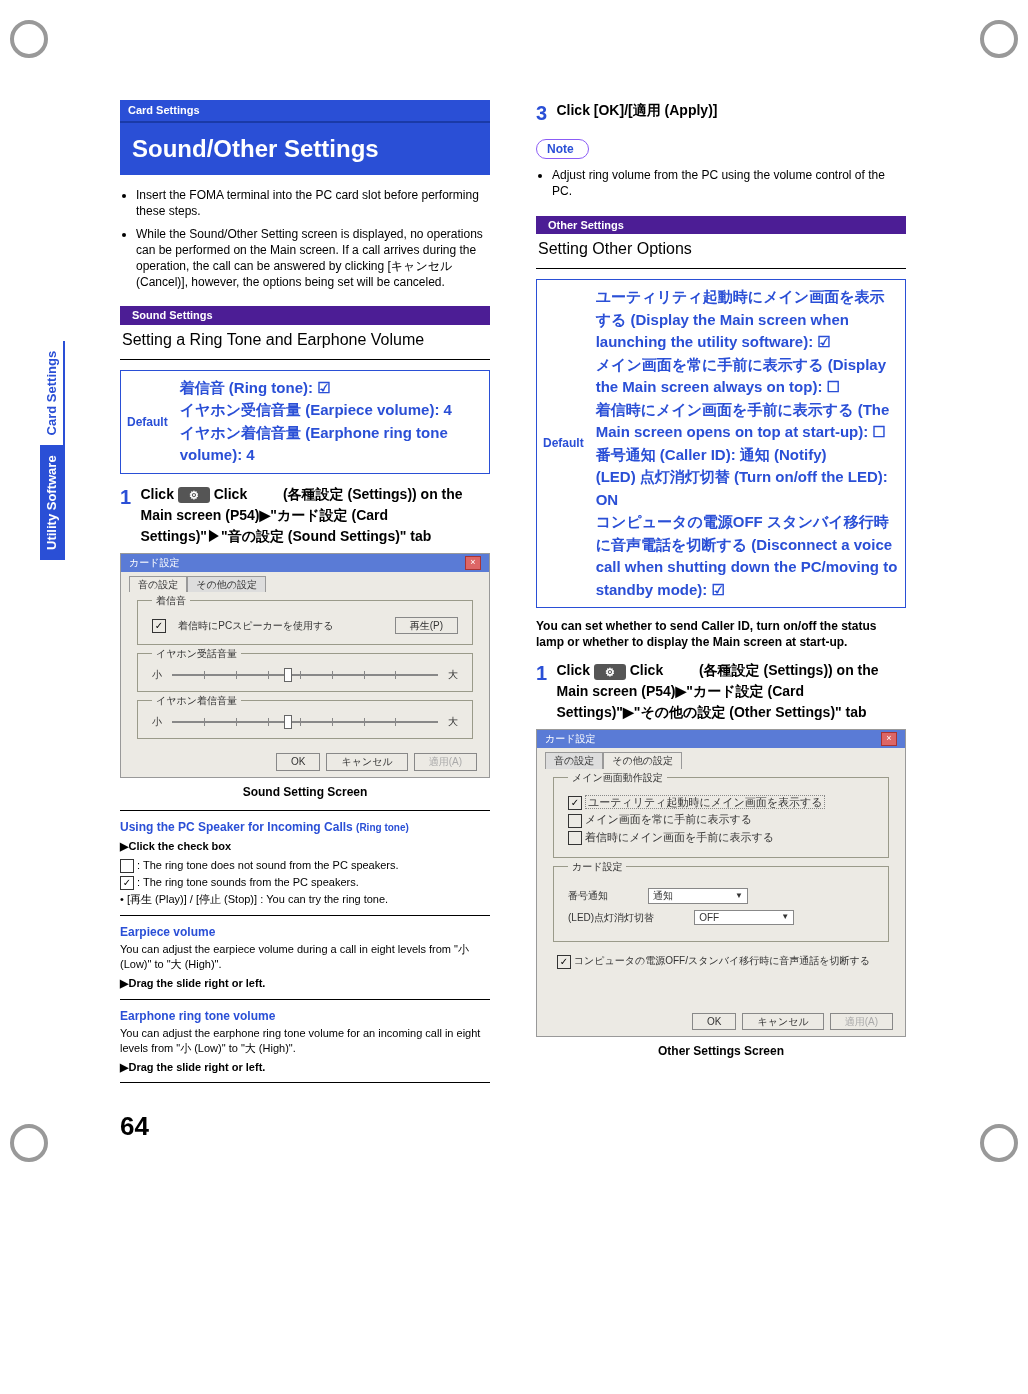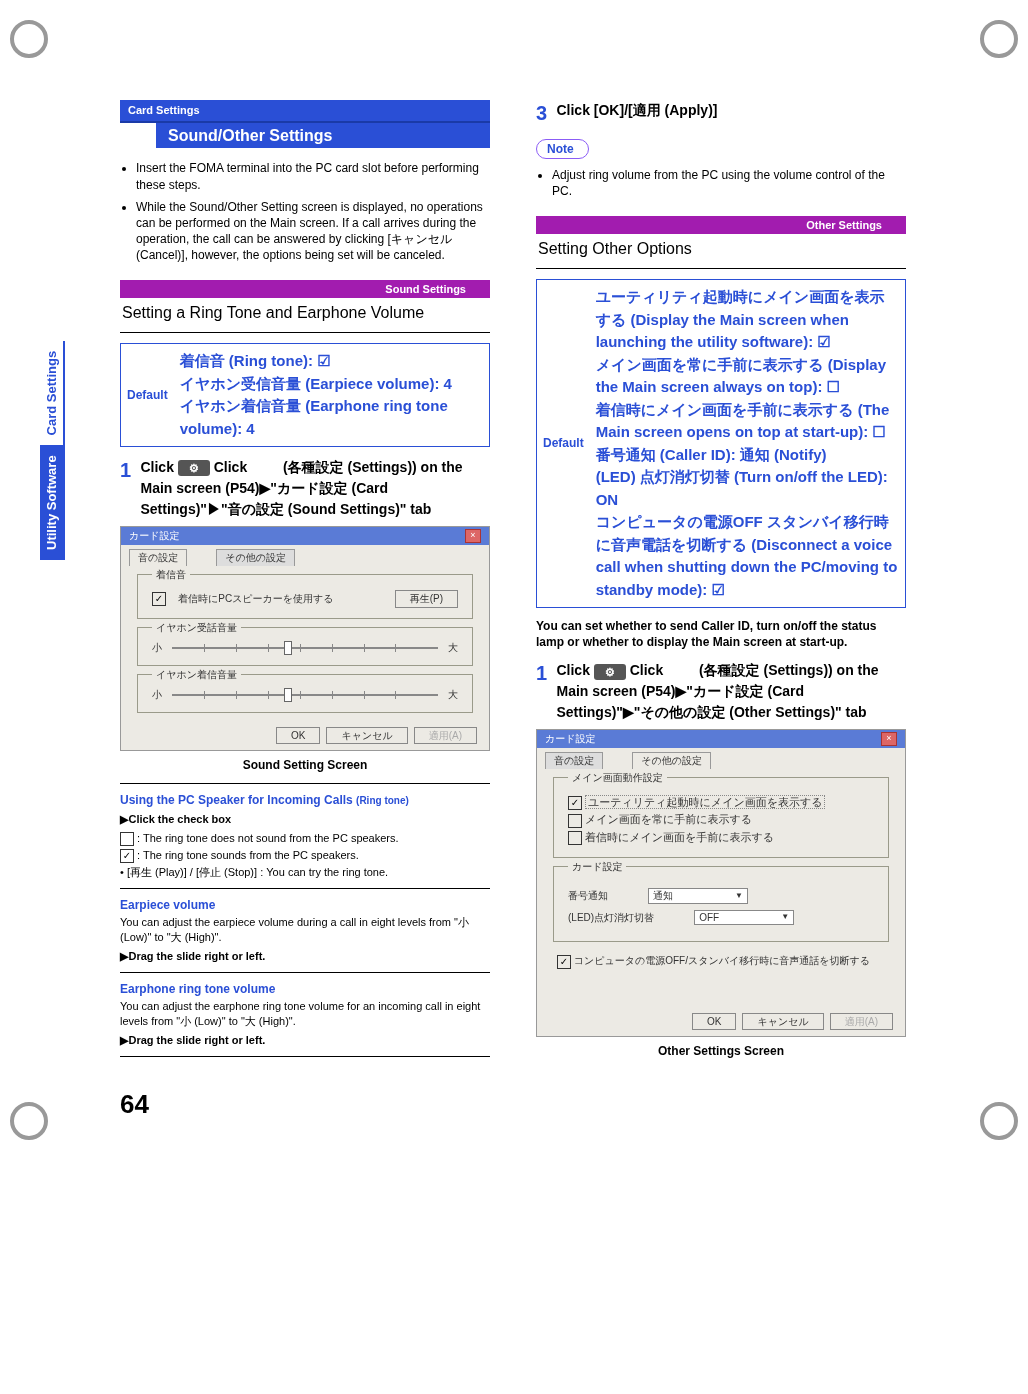--- a/index.html
+++ b/index.html
@@ -27,40 +27,38 @@
     color: #fff;
     font-weight: bold;
     font-size: 11px;
     padding: 3px 8px;
     border-bottom: 2px solid #1a3aa8;
     margin-top: 10px;
   }
   .main-heading {
     background: #2a4fd6;
     color: #fff;
-    font-size: 16px;
-    font-weight: bold;
-    padding: 2px 12px;
-    margin-left: 36px;
+    font-size: 24px;
+    font-weight: bold;
+    padding: 10px 12px;
   }
   .bullets {
     margin: 12px 0 16px 0;
     padding-left: 16px;
   }
   .bullets li {
     margin-bottom: 6px;
   }
   .sub-tag {
-    background: #a21caf;
+    background: #4c1d95;
     color: #fff;
     font-weight: bold;
     font-size: 11px;
-    padding: 2px 24px;
+    padding: 2px 12px;
     margin-top: 6px;
-    text-align: right;
   }
   .sub-heading {
     font-size: 16px;
     padding: 4px 0 8px 2px;
     border-bottom: 1px solid #000;
     margin-bottom: 10px;
   }
   .default-box {
     display: flex;
     border: 1px solid #2a4fd6;
@@ -123,21 +121,20 @@
     background: #5a7bd6;
     color: #fff;
     padding: 2px 8px;
     display: flex;
     justify-content: space-between;
   }
   .titlebar .close { background:#d66;width:14px;height:12px;text-align:center;color:#fff;border:1px solid #a33;font-size:9px;line-height:11px;}
   .tabs {
     display:flex;
     padding:4px 8px 0 8px;
-    gap:29px;
   }
   .tab {
     border:1px solid #999;
     border-bottom:none;
     padding:1px 8px;
     background:#eceae4;
     font-size:10px;
   }
   .group {
     border:1px solid #9a9a8a;

